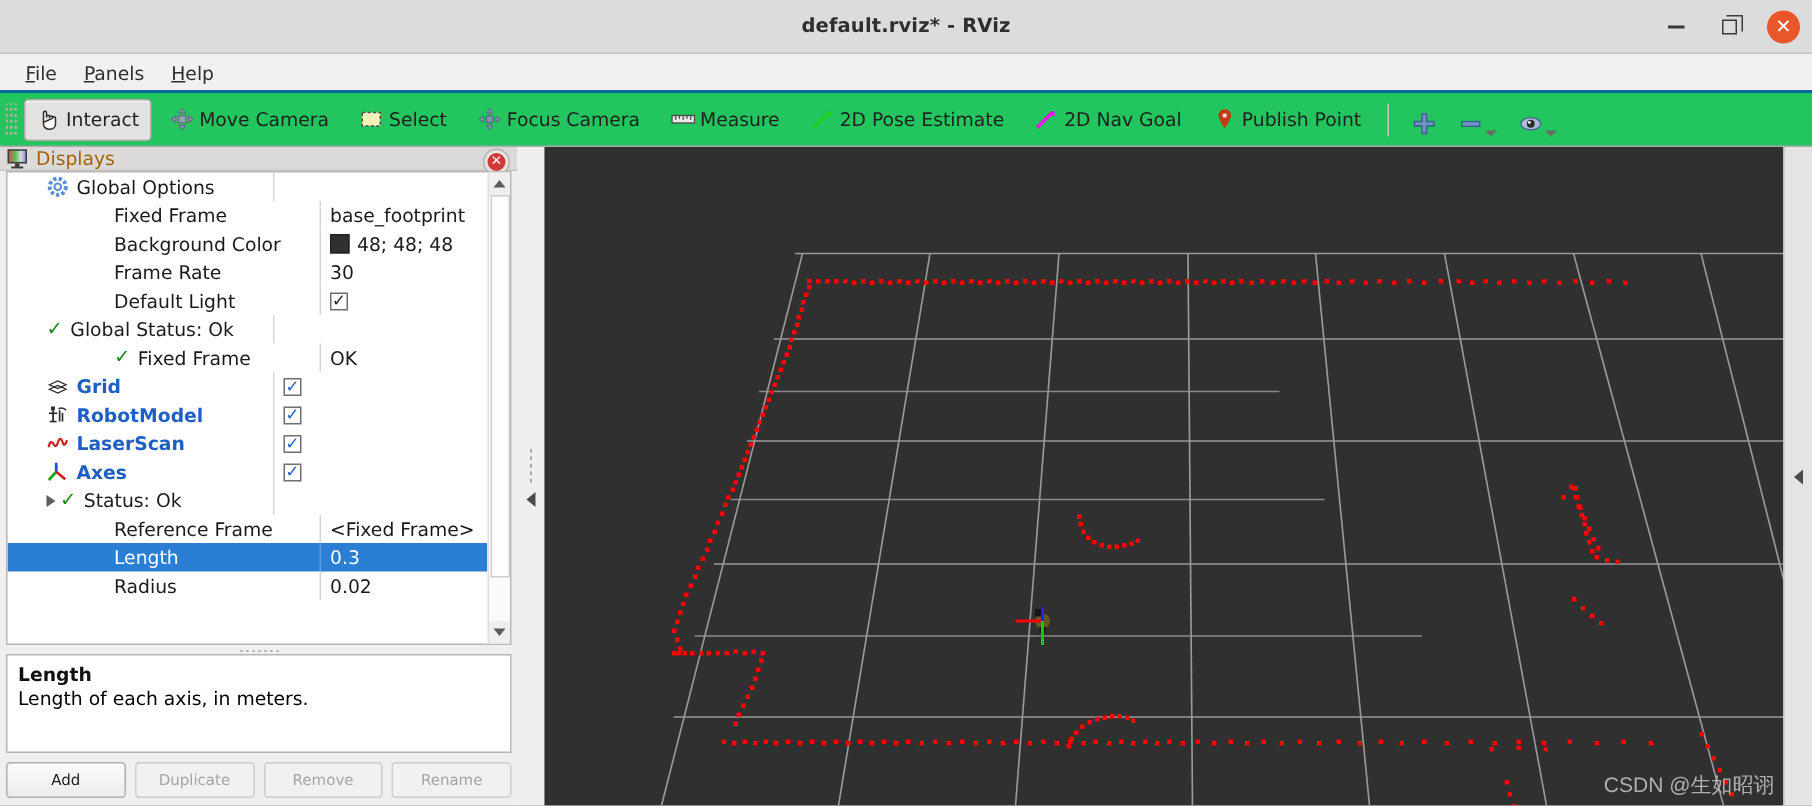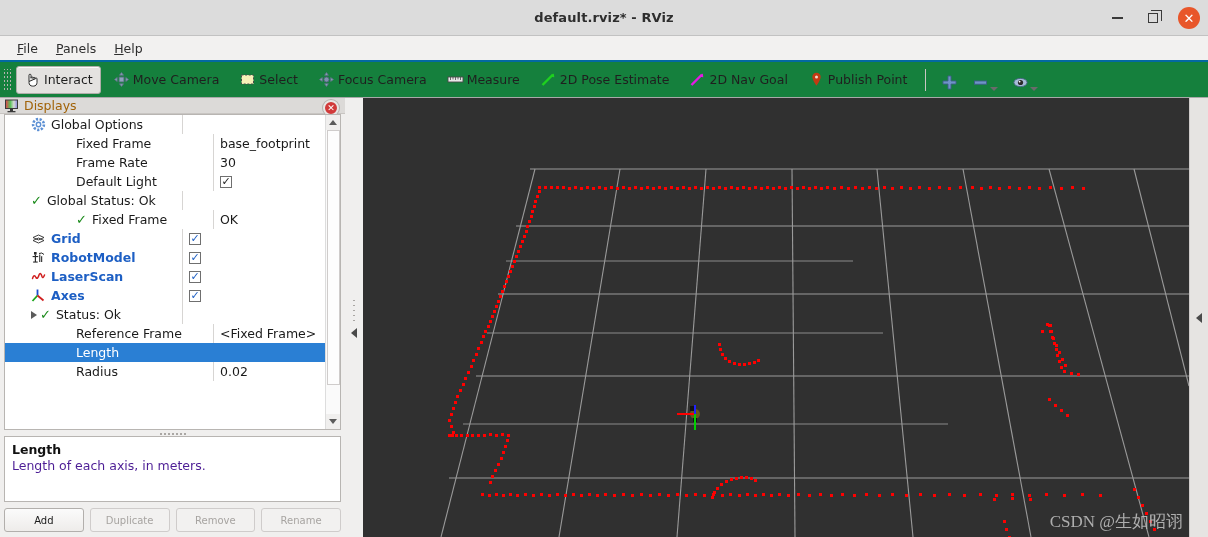--- a/index.html
+++ b/index.html
@@ -56,21 +56,21 @@
     border-bottom: 2px solid #0369a1;
   }
   .menu-item {
     padding: 3px 9px; font-size: 12.5px; color: #2e2e2e; cursor: default;
   }
   .menu-item u { text-decoration: underline; }
 
   
   .toolbar {
     position: absolute; left: 0; top: 62px; width: 1208px; height: 36px;
-    background: #15803d;
+    background: #22c55e;
     border-bottom: 1px solid #a9a9a9;
     display: flex; align-items: center; padding-left: 4px;
   }
   .grip {
     width: 8px; height: 22px; margin-right: 2px;
     background-image: radial-gradient(circle, #b5b2af 1px, transparent 1px);
     background-size: 3px 4px; background-position: 2px 2px;
   }
   .tbtn {
     display: flex; align-items: center; gap: 3px;
@@ -196,21 +196,21 @@
     background-image: radial-gradient(circle, #aaa7a4 1px, transparent 1px);
     background-size: 4px 4px;
   }
 
   .desc-box {
     margin: 0 4px; flex: 0 0 66px; height: 66px;
     background: #ffffff; border: 1px solid #b8b5b2;
     padding: 5px 7px; overflow: hidden;
   }
   .desc-title { font-size: 12.5px; font-weight: bold; color: #111; }
-  .desc-body { font-size: 12.5px; color: #4c1d95; margin-top: 1px; }
+  .desc-body { font-size: 12.5px; color: #000000; margin-top: 1px; }
 
   .btn-row {
     margin: 6px 4px 5px 4px; display: flex; gap: 6px;
   }
   .pbtn {
     flex: 1 1 0; height: 24px; font-size: 10px;
     background: linear-gradient(#fbfbfb, #eeecea);
     border: 1px solid #b2afac; border-radius: 3px;
     display: flex; align-items: center; justify-content: center;
     color: #1a1a1a; cursor: default;
@@ -236,22 +236,22 @@
 
   
   .viewport {
     position: absolute; left: 363px; top: 98px;
     width: 826px; height: 439px;
     background: #303030; overflow: hidden;
   }
   .viewport svg { display: block; }
   .watermark {
     position: absolute; right: 6px; bottom: 4px;
-    color: #b9b9b9; font-size: 17px; opacity: 0.92;
-    font-family: Liberation Serif, serif;
+    color: #b9b9b9; font-size: 14px; opacity: 0.92;
+    font-family: Liberation Sans, sans-serif;
     pointer-events: none; white-space: nowrap;
   }
 
   
   .rsplit {
     position: absolute; left: 1189px; top: 98px; width: 19px; height: 439px;
     background: #e6e4e2; border-left: 1px solid #cfcccb;
     display: flex; align-items: center; justify-content: center;
   }
   .rsplit-arrow {
@@ -447,20 +447,29 @@
           <div class="col-val"></div>
         </div>
 
         <div class="row">
           <div class="col-name indent-2">
             <span>Fixed Frame</span>
           </div>
           <div class="col-val">base_footprint</div>
         </div>
 
+        <div class="row">
+          <div class="col-name indent-2">
+            <span>Background Color</span>
+          </div>
+          <div class="col-val">
+            <span class="swatch" style="background:#303030"></span>
+            <span>48; 48; 48</span>
+          </div>
+        </div>
 
         <div class="row">
           <div class="col-name indent-2">
             <span>Frame Rate</span>
           </div>
           <div class="col-val">30</div>
         </div>
 
         <div class="row">
           <div class="col-name indent-2">
@@ -569,20 +578,21 @@
           <div class="col-name indent-2">
             <span>Reference Frame</span>
           </div>
           <div class="col-val">&lt;Fixed Frame&gt;</div>
         </div>
 
         <div class="row sel">
           <div class="col-name indent-2">
             <span>Length</span>
           </div>
+          <div class="col-val">0.3</div>
         </div>
 
         <div class="row">
           <div class="col-name indent-2">
             <span>Radius</span>
           </div>
           <div class="col-val">0.02</div>
         </div>
 
 

